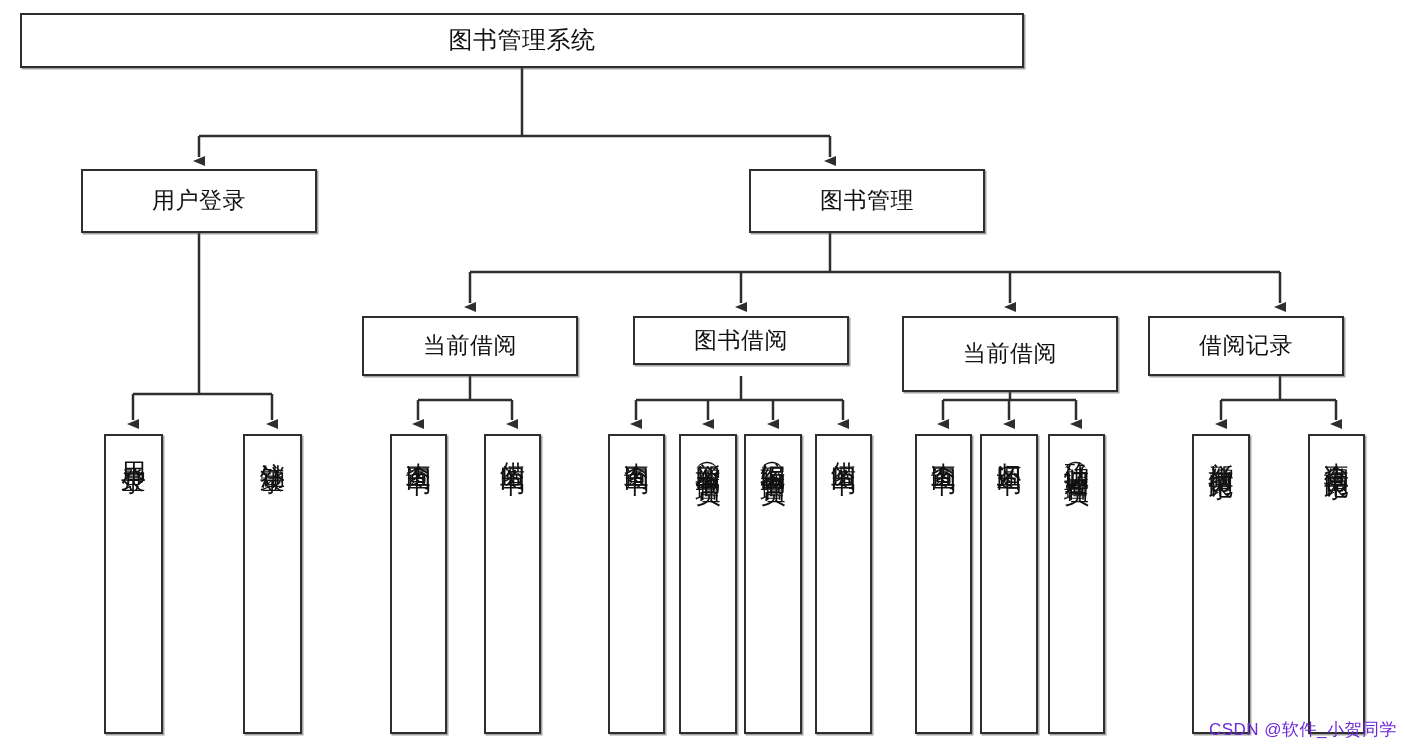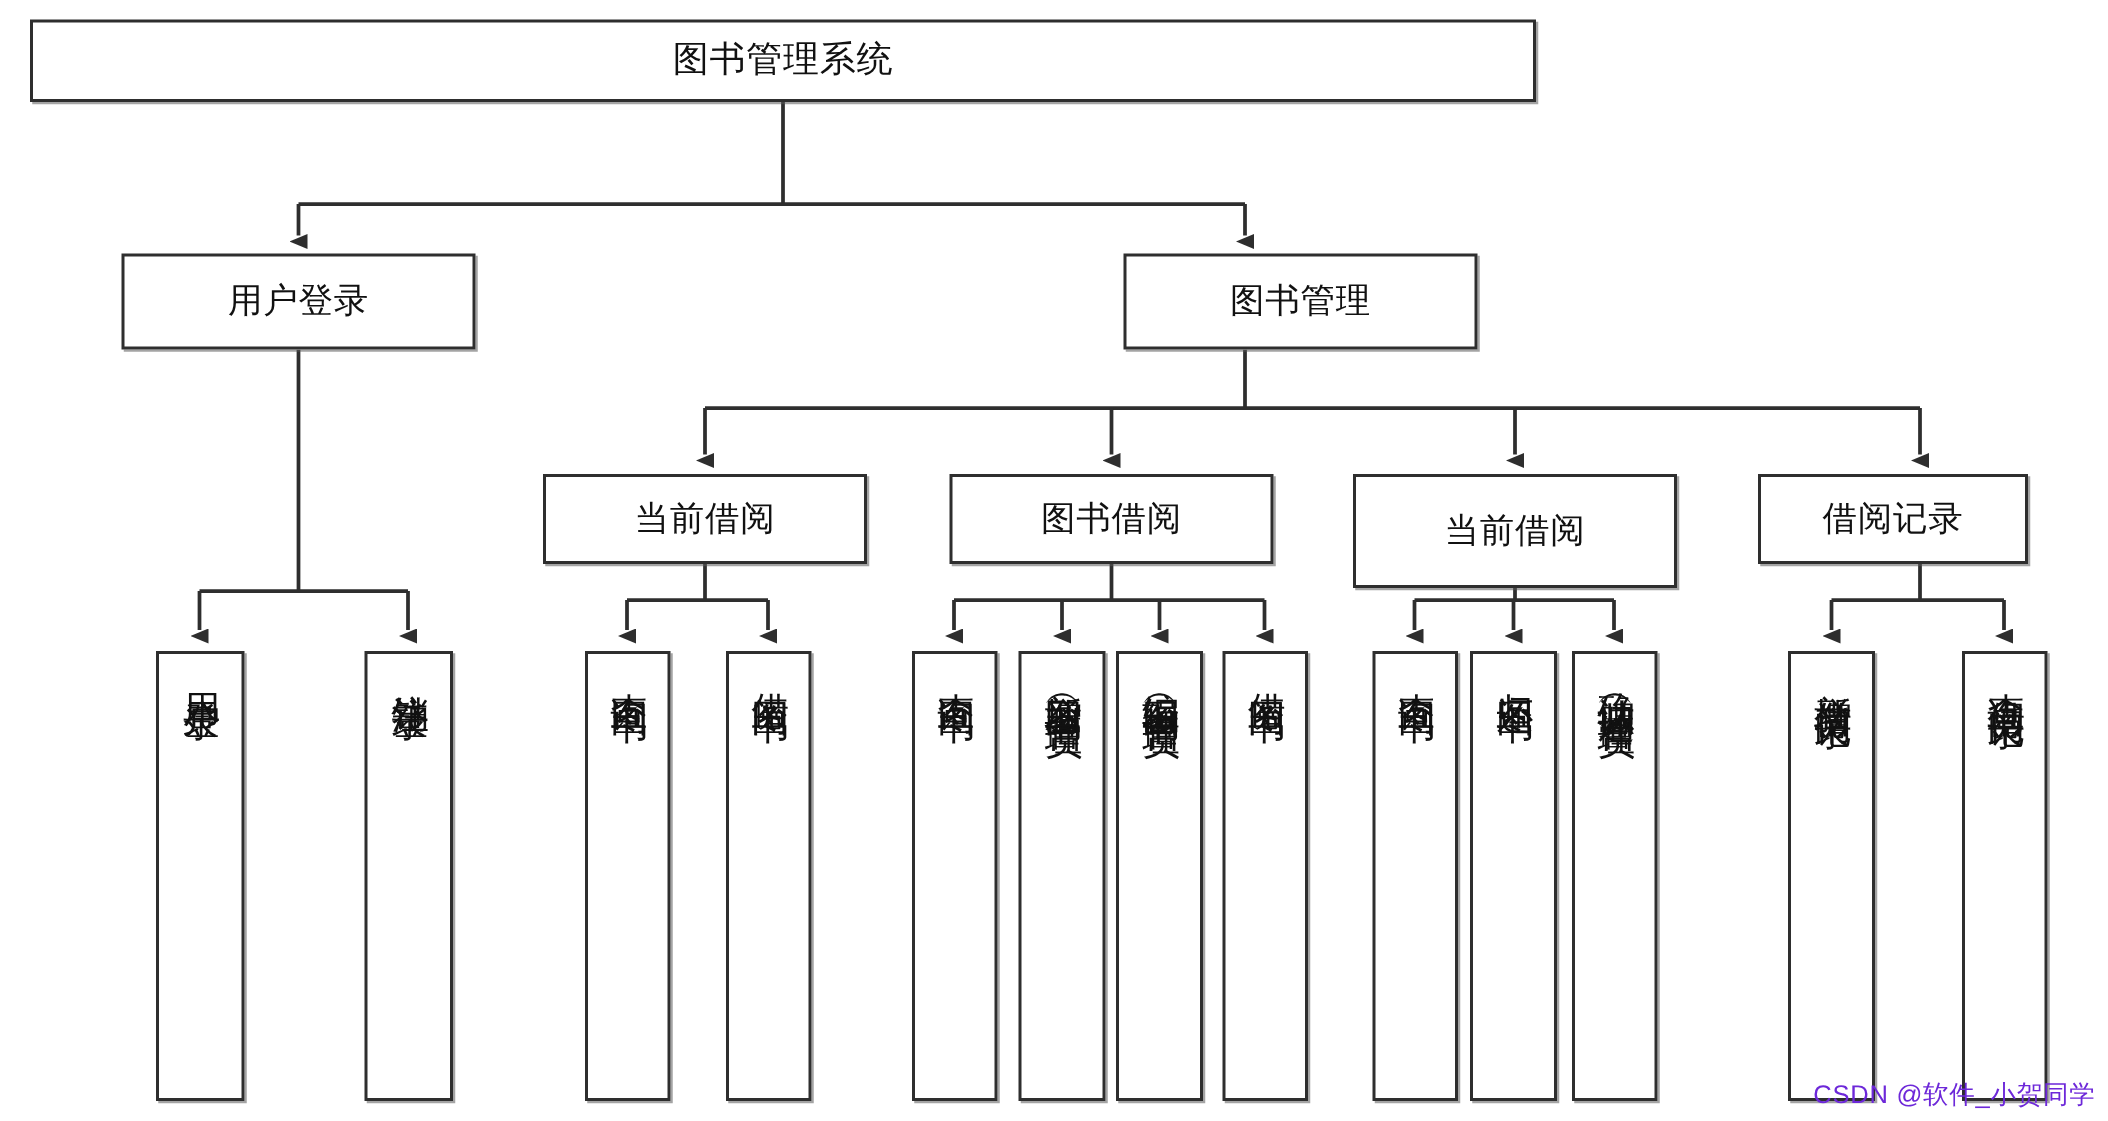--- a/index.html
+++ b/index.html
@@ -137,29 +137,29 @@
   </div>
 
   <div class="node horiz" style="left:749px; top:169px; width:236px; height:64px;">
     <span class="label">图书管理</span>
   </div>
 
   <div class="node horiz" style="left:362px; top:316px; width:216px; height:60px;">
     <span class="label">当前借阅</span>
   </div>
 
-  <div class="node horiz" style="left:633px; top:316px; width:216px; height:60px;">
+  <div class="node horiz" style="left:633px; top:316px; width:216px; height:49px;">
     <span class="label">图书借阅</span>
   </div>
 
   <div class="node horiz" style="left:902px; top:316px; width:216px; height:76px;">
     <span class="label">当前借阅</span>
   </div>
 
-  <div class="node horiz" style="left:1172px; top:316px; width:180px; height:60px;">
+  <div class="node horiz" style="left:1148px; top:316px; width:196px; height:60px;">
     <span class="label">借阅记录</span>
   </div>
 
   <div class="node vert" style="left:104px; top:434px; width:59px; height:300px;">
     <span class="label">用户登录</span>
   </div>
 
   <div class="node vert" style="left:243px; top:434px; width:59px; height:300px;">
     <span class="label">注销登录</span>
   </div>

